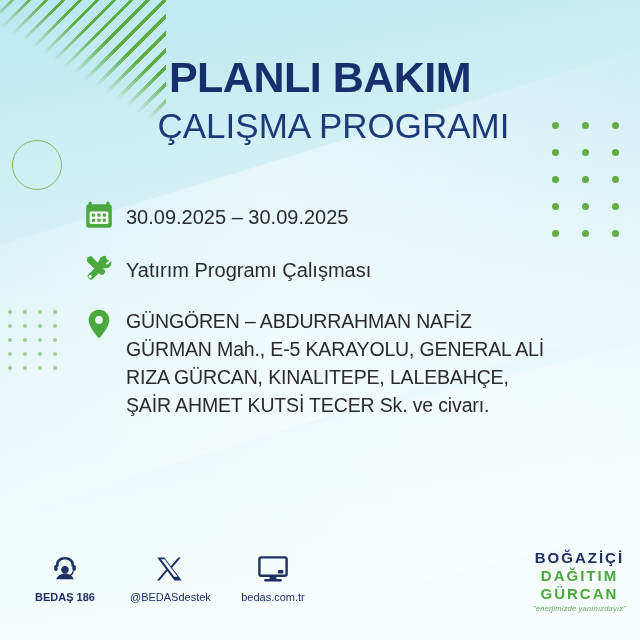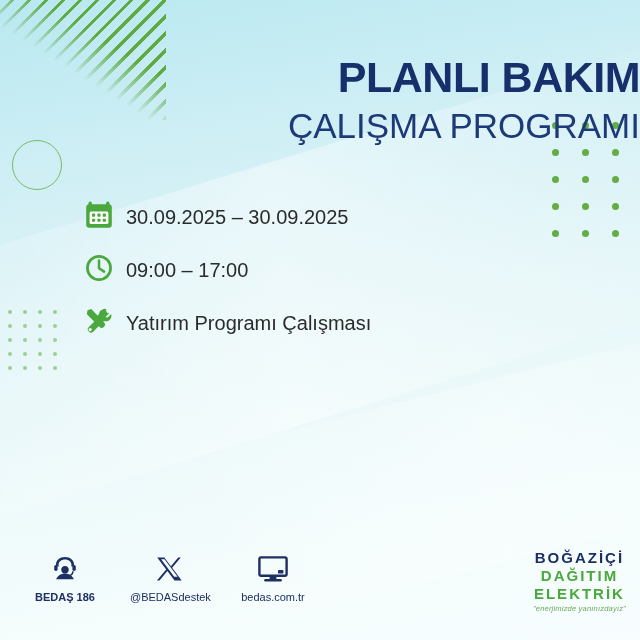--- a/index.html
+++ b/index.html
@@ -93,21 +93,21 @@
     grid-auto-rows: 14px;
     opacity: 0.55;
   }
   #dots-left i { width: 4px; height: 4px; }
 
   
   .titles {
     position: absolute;
     left: 0; right: 0;
     top: 56px;
-    text-align: right;
+    text-align: center;
   }
   .title-main {
     color: #17306b;
     font-size: 43px;
     font-weight: bold;
     letter-spacing: -0.5px;
     line-height: 1.0;
     white-space: nowrap;
   }
   .title-sub {
@@ -291,45 +291,45 @@
             <rect x="18.8" y="13.6" width="3.1" height="3.1" rx="0.6"></rect>
             <rect x="8.0" y="18.7" width="3.1" height="3.1" rx="0.6"></rect>
             <rect x="13.4" y="18.7" width="3.1" height="3.1" rx="0.6"></rect>
             <rect x="18.8" y="18.7" width="3.1" height="3.1" rx="0.6"></rect>
           </g>
         </svg>
       </div>
       <div class="txt">30.09.2025 – 30.09.2025</div>
     </div>
 
-    <div class="row">
-      <div class="ico">
-        <svg width="30" height="30" viewBox="0 0 30 30">
-          <circle cx="15" cy="15" r="11.6" fill="none" stroke="#4aa83c" stroke-width="2.7"></circle>
-          <path d="M15 7.6 L15 15.2 L20.1 18.6" fill="none" stroke="#4aa83c" stroke-width="2.5" stroke-linecap="round" stroke-linejoin="round"></path>
-        </svg>
-      </div>
-      <div class="txt">09:00 – 17:00</div>
-    </div>
 
     <div class="row">
       <div class="ico">
         <svg width="30" height="30" viewBox="0 0 30 30">
           <g fill="#4aa83c">
             <path d="M20.6 2.6 l-8.0 8.0 4.6 4.6 8.0-8.0 -2.1 -0.4 -1.0 -2.1 -1.5 -2.1z" transform="rotate(0 15 15)"></path>
             <path d="M22.4 3.2 c-2.0-0.6-4.2-0.1-5.7 1.4 -1.6 1.6-2.0 3.9-1.3 5.9 l-11.0 11.0 c-1.0 1.0-1.0 2.6 0 3.6 l0.9 0.9 c1.0 1.0 2.6 1.0 3.6 0 l11.0-11.0 c2.0 0.7 4.3 0.3 5.9-1.3 1.5-1.5 2.0-3.7 1.4-5.7 l-3.5 3.5 -3.3-0.6 -0.6-3.3 z"></path>
             <path d="M5.0 4.0 l3.3-1.0 12.4 12.4 c0.9 0.9 0.9 2.4 0 3.4 l-0.6 0.6 c-0.9 0.9-2.4 0.9-3.4 0 l-12.4-12.4 z" opacity="0"></path>
             <path d="M7.3 2.9 l-3.8 1.4 -0.6 3.9 13.0 13.0 c1.0 1.0 2.6 1.0 3.6 0 l0.8-0.8 c1.0-1.0 1.0-2.6 0-3.6 z"></path>
             <circle cx="6.2" cy="23.6" r="1.6" fill="#ffffff"></circle>
           </g>
         </svg>
       </div>
       <div class="txt">Yatırım Programı Çalışması</div>
     </div>
 
+    <div class="row addr">
+      <div class="ico">
+        <svg width="30" height="32" viewBox="0 0 30 32">
+          <path d="M15 1.8 C9.3 1.8 4.7 6.4 4.7 12.1 C4.7 20.0 15 30.4 15 30.4 C15 30.4 25.3 20.0 25.3 12.1 C25.3 6.4 20.7 1.8 15 1.8 Z" fill="#4aa83c"></path>
+          <circle cx="15" cy="11.9" r="3.9" fill="#eaf7f9"></circle>
+        </svg>
+      </div>
+      <div class="txt">GÜNGÖREN – ABDURRAHMAN NAFİZ GÜRMAN Mah., E-5 KARAYOLU, GENERAL ALİ RIZA GÜRCAN, KINALITEPE, LALEBAHÇE, ŞAİR AHMET KUTSİ TECER Sk. ve civarı.</div>
+    </div>
 
   </div>
 
   <div class="footer">
 
     <div class="contacts">
 
       <div class="contact phone">
         <div class="cico">
           <svg width="30" height="30" viewBox="0 0 30 30">
@@ -365,19 +365,19 @@
           </svg>
         </div>
         <div class="clabel">bedas.com.tr</div>
       </div>
 
     </div>
 
     <div class="brand">
       <div class="l1">BOĞAZİÇİ</div>
       <div class="l2">DAĞITIM</div>
-      <div class="l3">ELEKTRİK</div>
+      <div class="l3">GÜRCAN</div>
       <div class="slogan">"enerjimizde yanınızdayız"</div>
     </div>
 
   </div>
 
 </div>
 
 </body></html>

